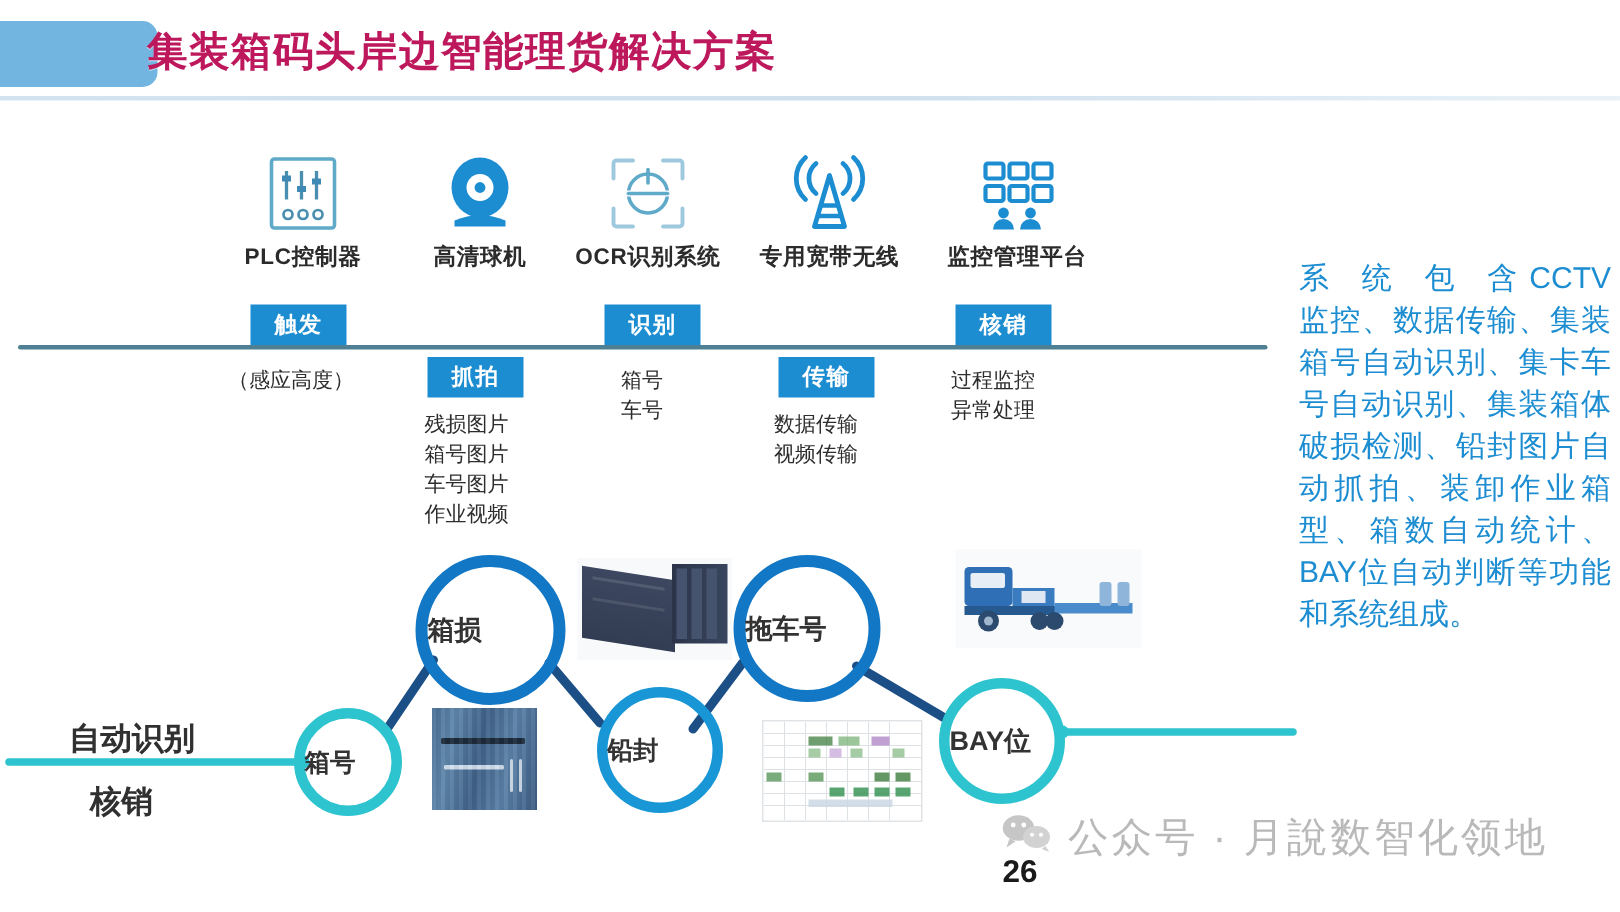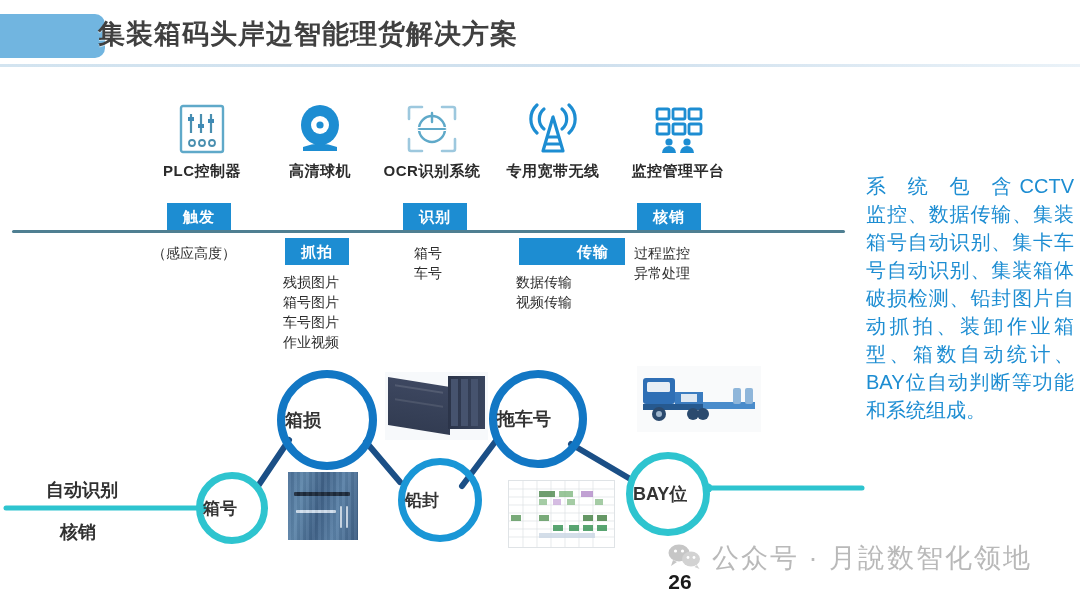--- a/index.html
+++ b/index.html
@@ -18,21 +18,21 @@
     position:absolute;left:0;top:14px;width:1080px;height:48px;
   }
   .header-tab{
     position:absolute;left:0;top:0;width:105px;height:44px;
     background:#71b5e0;
     border-radius:0 10px 10px 0;
   }
   .header-title{
     position:absolute;left:98px;top:2px;
     font-size:27px;font-weight:bold;letter-spacing:1px;
-    color:#404040;
+    color:#be185d;
     text-shadow:0 1px 0 rgba(255,255,255,.6);
     white-space:nowrap;
   }
   .header-rule{
     position:absolute;left:0;top:64px;width:1080px;height:3px;
     background:linear-gradient(to right,#d3e4f0 0%,#cfe0ee 55%,#eaf2f8 100%);
   }
 
   
   .icon-row{position:absolute;left:0;top:100px;width:860px;height:95px;}
@@ -78,21 +78,21 @@
 
   .node{
     position:absolute;border-radius:50%;
     display:flex;align-items:center;
     font-weight:bold;color:#333;box-sizing:border-box;
     background:transparent;
   }
   .node span{display:block;}
 
   .endlabel{
-    position:absolute;font-size:18px;font-weight:bold;color:#303030;
+    position:absolute;font-size:21px;font-weight:bold;color:#303030;
     white-space:nowrap;
   }
 
   
   .photo{position:absolute;overflow:hidden;}
 
   
   .ph-container{background:#f7f9fb;}
 
   
@@ -104,21 +104,21 @@
 
   
   .ph-truck{background:#f9fafb;}
 
   
   .ph-sheet{background:#ffffff;border:1px solid #dfe3e6;}
 
   
   .footer-wm{
     position:absolute;left:668px;top:540px;
-    display:flex;align-items:flex-end;gap:10px;
+    display:flex;align-items:center;gap:10px;
     color:#b9b9b9;font-size:27px;letter-spacing:2px;white-space:nowrap;
   }
   .page-no{
     position:absolute;left:640px;top:570px;width:80px;text-align:center;
     font-size:21px;font-weight:bold;color:#1a1a1a;
   }
 </style>
 </head>
 <body>
 
@@ -214,21 +214,21 @@
     </div>
   </div>
 
   <div class="axis"></div>
 
   <div class="badge" style="left:167px;top:203px;width:64px;">触发</div>
   <div class="badge" style="left:403px;top:203px;width:64px;">识别</div>
   <div class="badge" style="left:637px;top:203px;width:64px;">核销</div>
 
   <div class="badge" style="left:285px;top:238px;width:64px;">抓拍</div>
-  <div class="badge" style="left:519px;top:238px;width:64px;padding-left:42px;">传输</div>
+  <div class="badge" style="left:519px;top:238px;width:64px;">传输</div>
 
   <div class="coltext" style="left:152px;top:243px;">
     <div>（感应高度）</div>
   </div>
 
   <div class="coltext" style="left:283px;top:272px;">
     <div>残损图片</div>
     <div>箱号图片</div>
     <div>车号图片</div>
     <div>作业视频</div>

